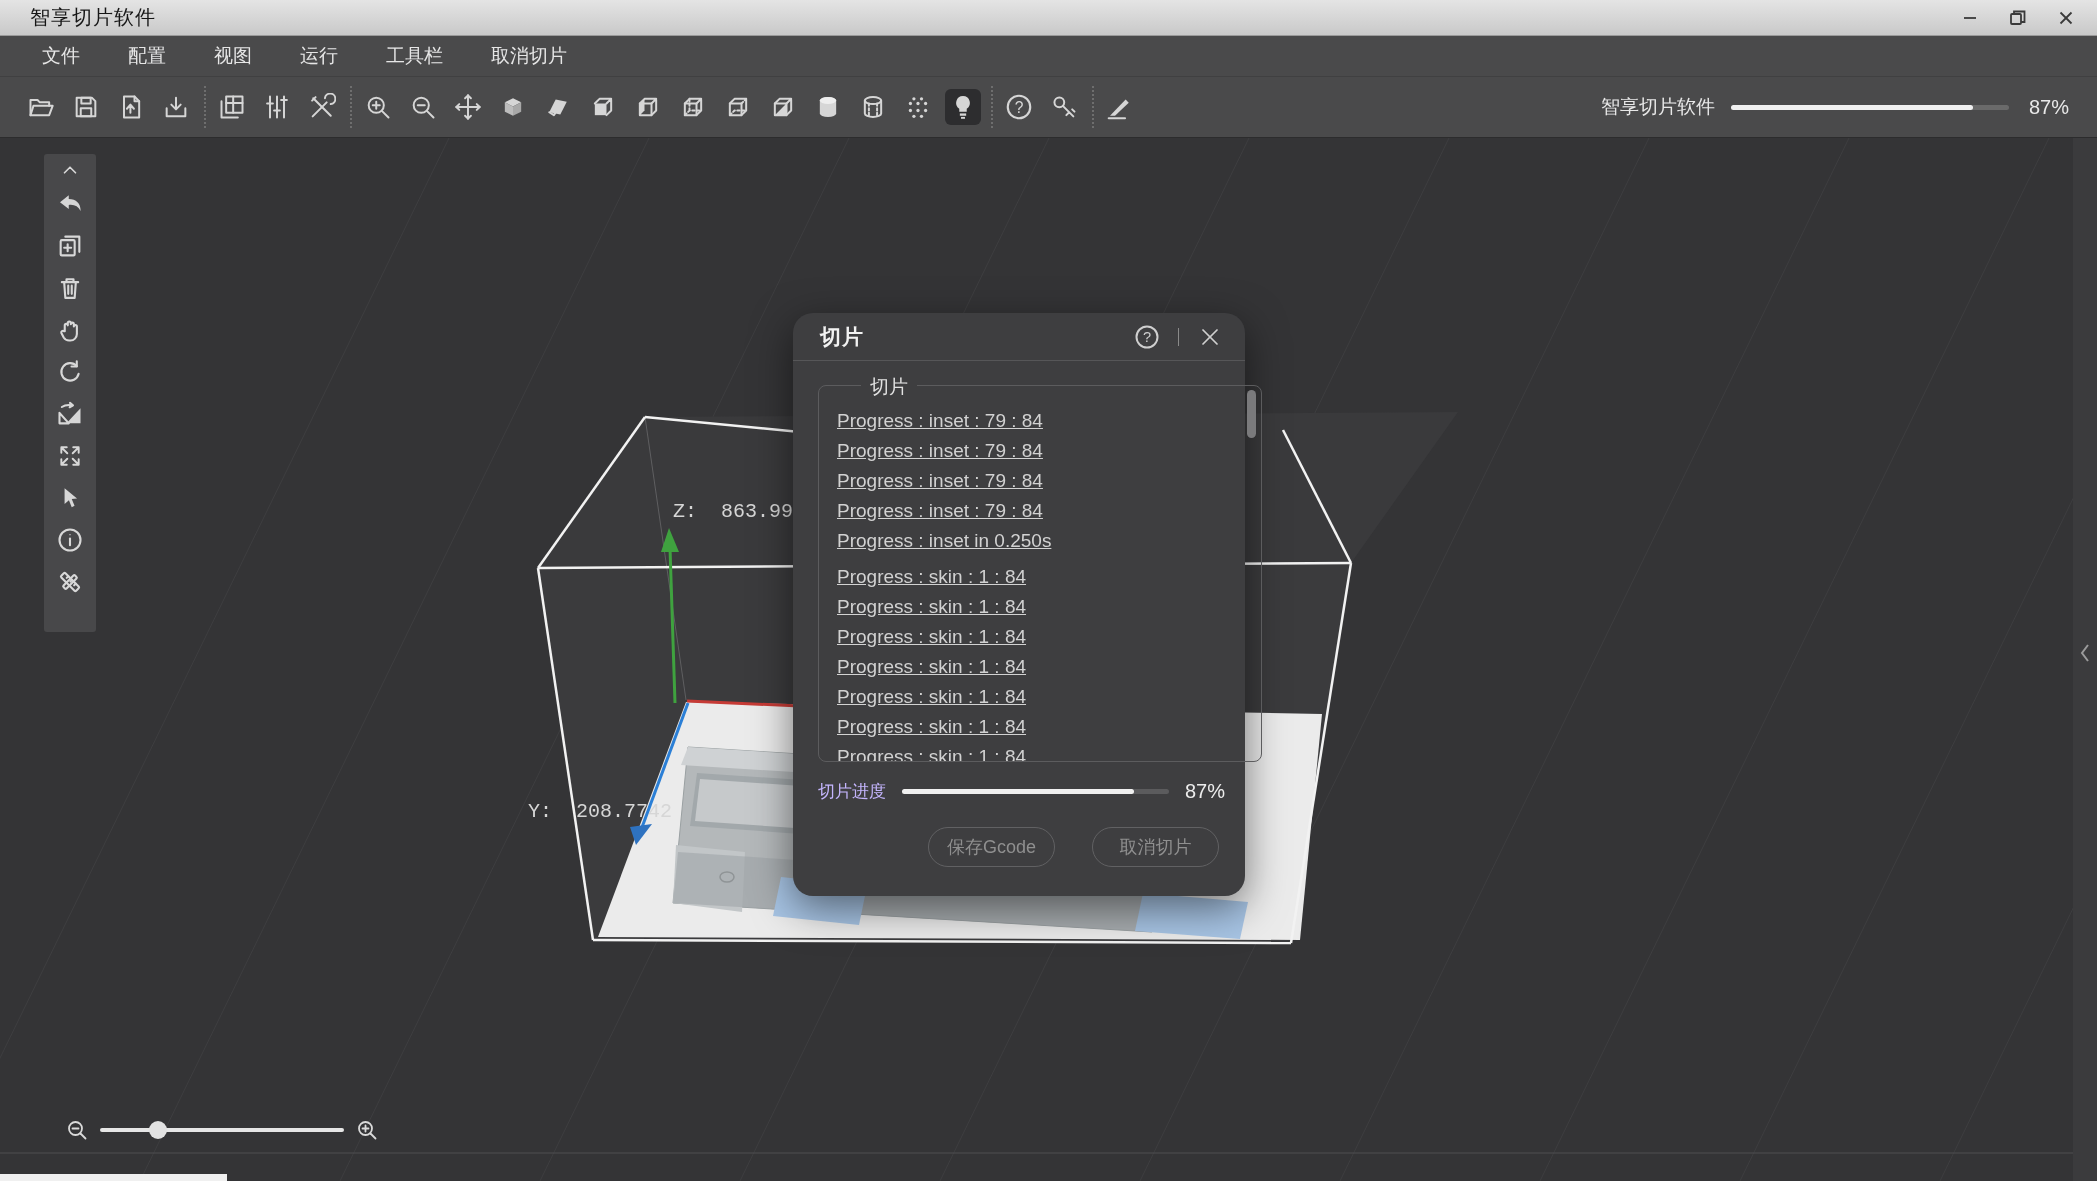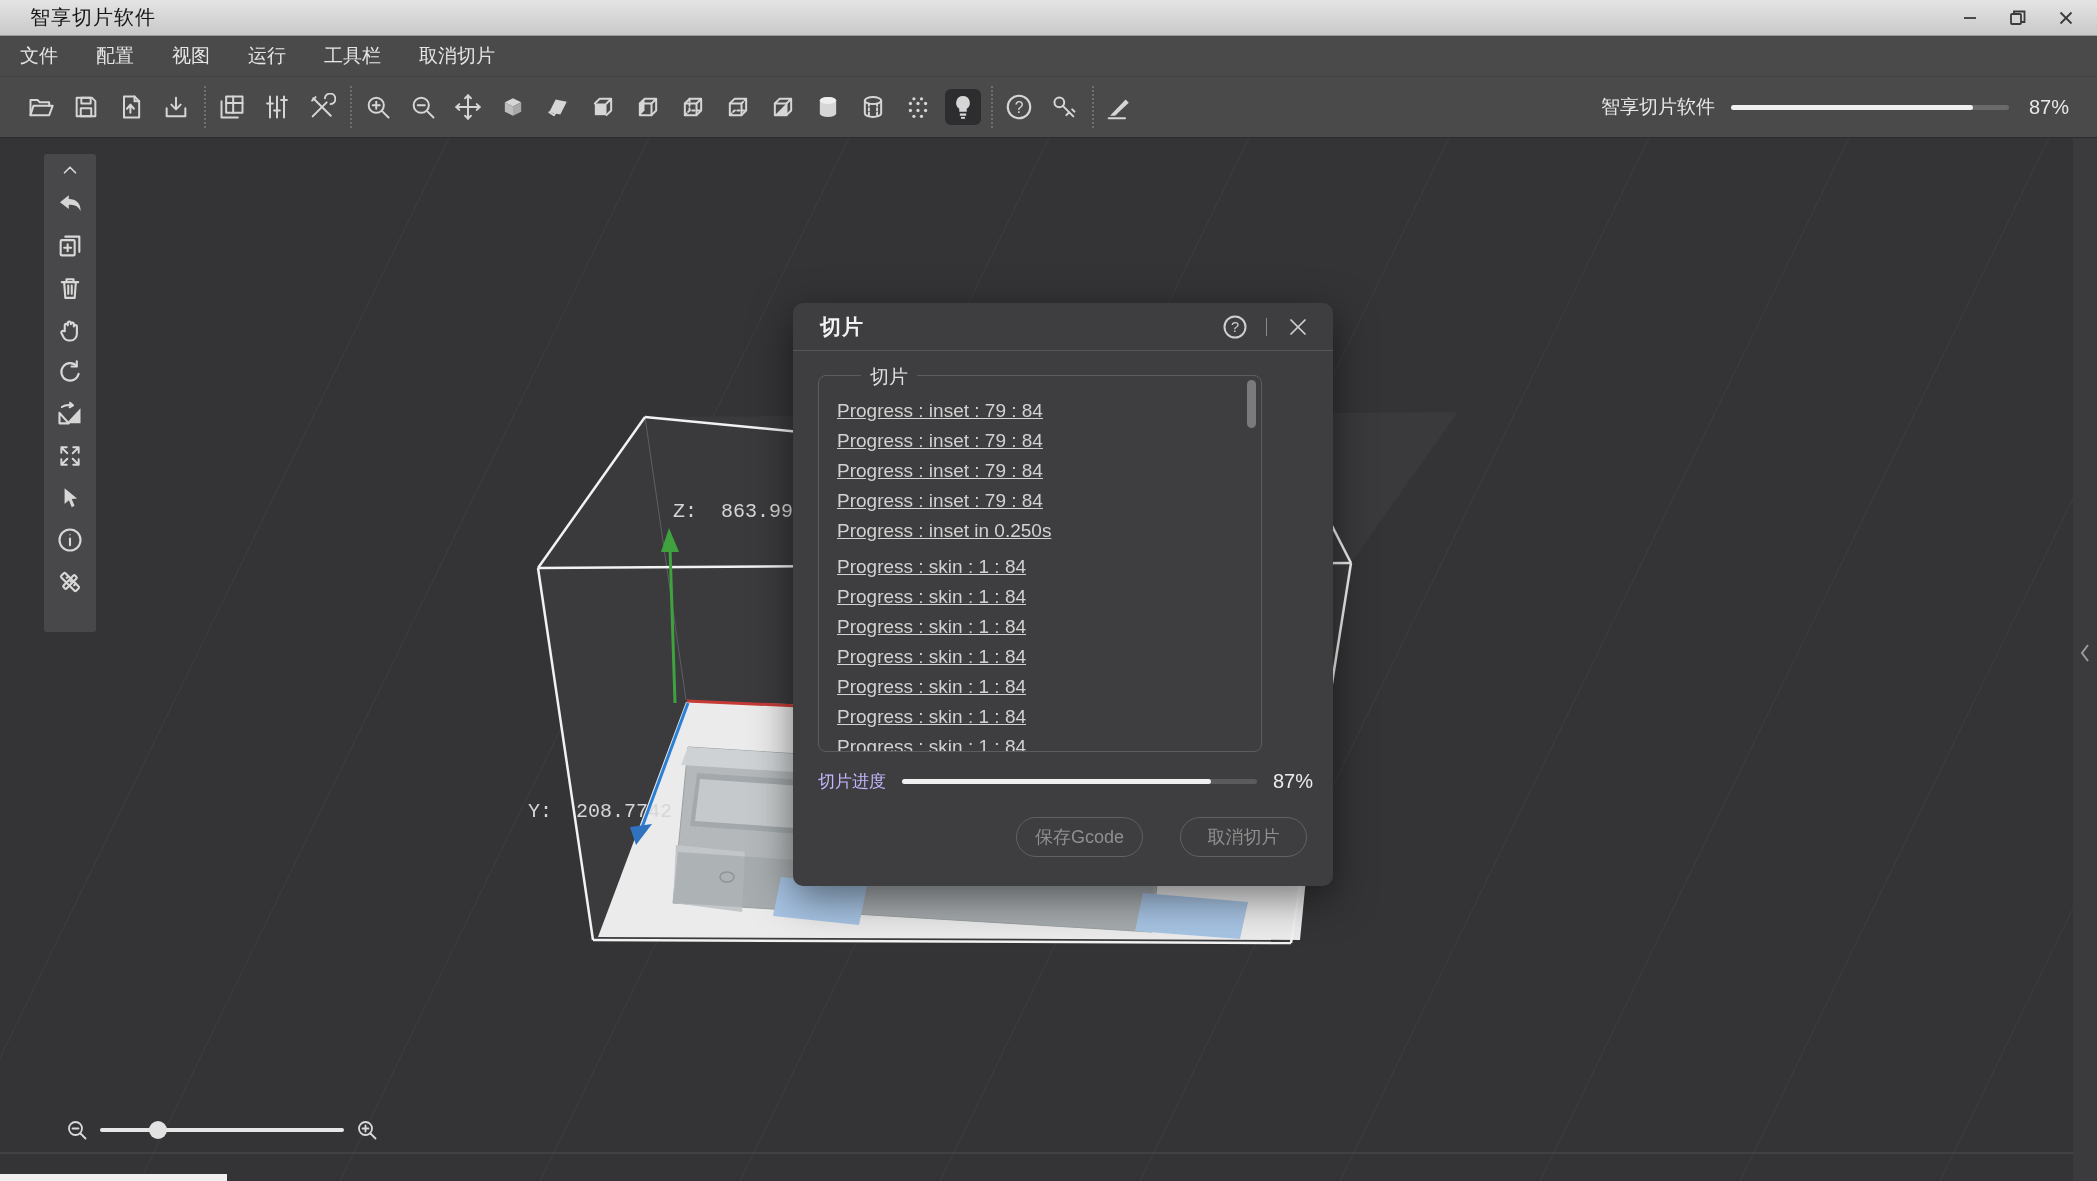--- a/index.html
+++ b/index.html
@@ -12,21 +12,21 @@
     background:linear-gradient(#e4e4e4,#c9c9c9); border-bottom:1px solid #9a9a9a;
     display:flex; align-items:center; padding-left:30px; }
   .titlebar .title { font-size:20px; color:#161616; letter-spacing:1px; }
   .win-controls { margin-left:auto; display:flex; align-items:center; gap:22px; padding-right:18px; }
   .win-btn { width:26px; height:26px; display:flex; align-items:center; justify-content:center;
     background:none; border:none; cursor:default; }
   .win-btn svg { stroke:#3a3a3a; stroke-width:1.8; fill:none; }
 
   
   .menubar { position:absolute; left:0; top:36px; width:100%; height:41px; z-index:6;
-    background:#4a4a4b; display:flex; align-items:center; padding-left:6px; gap:10px;
+    background:#4a4a4b; display:flex; align-items:center; padding-left:28px; gap:20px;
     border-bottom:1px solid #404041; }
   .menu-item { color:#e6e6e6; font-size:19px; padding:0 14px; height:100%;
     display:flex; align-items:center; }
 
   
   .toolbar { position:absolute; left:0; top:77px; width:100%; height:61px; z-index:6;
     background:#4a4a4b; display:flex; align-items:center; padding-left:23px;
     border-bottom:1px solid #2c2c2d; }
   .tbtn { width:36px; height:36px; margin-right:9px; display:flex; align-items:center;
     justify-content:center; background:none; border:none; border-radius:6px; }
@@ -73,22 +73,22 @@
   .zbtn svg { stroke:#dadada; stroke-width:1.8; fill:none; stroke-linecap:round; }
   .zslider { flex:1; height:30px; position:relative; margin:0 8px; }
   .ztrack { position:absolute; left:0; right:0; top:13px; height:4px; background:#e6e6e6; border-radius:2px; }
   .zthumb { position:absolute; left:20%; top:6px; width:18px; height:18px; border-radius:50%;
     background:#e2e2e2; }
 
   .bottom-sliver { position:absolute; left:0; top:1174px; width:227px; height:7px;
     background:#f0f0f0; z-index:5; }
 
   
-  .dialog { position:absolute; left:793px; top:303px; width:540px; height:583px; z-index:7;
-    background:#3e3e40; border-radius:10px; box-shadow:0 12px 40px rgba(0,0,0,.5); }
+  .dialog { position:absolute; left:793px; top:313px; width:452px; height:583px; z-index:7;
+    background:#3e3e40; border-radius:20px; box-shadow:0 12px 40px rgba(0,0,0,.5); }
   .dlg-header { height:48px; display:flex; align-items:center; padding:0 20px 0 27px;
     border-bottom:1px solid #565658; }
   .dlg-title { color:#f2f2f2; font-size:21px; font-weight:bold; letter-spacing:1px; }
   .dlg-hicons { margin-left:auto; display:flex; align-items:center; gap:16px; }
   .dlg-ibtn { width:30px; height:30px; background:none; border:none; display:flex;
     align-items:center; justify-content:center; }
   .dlg-ibtn svg { stroke:#cfcfcf; stroke-width:1.7; fill:none; stroke-linecap:round; }
   .dlg-vsep { width:1px; height:18px; background:#8a8a8a; }
 
   .group-box { position:absolute; left:25px; top:72px; width:444px; height:377px;

